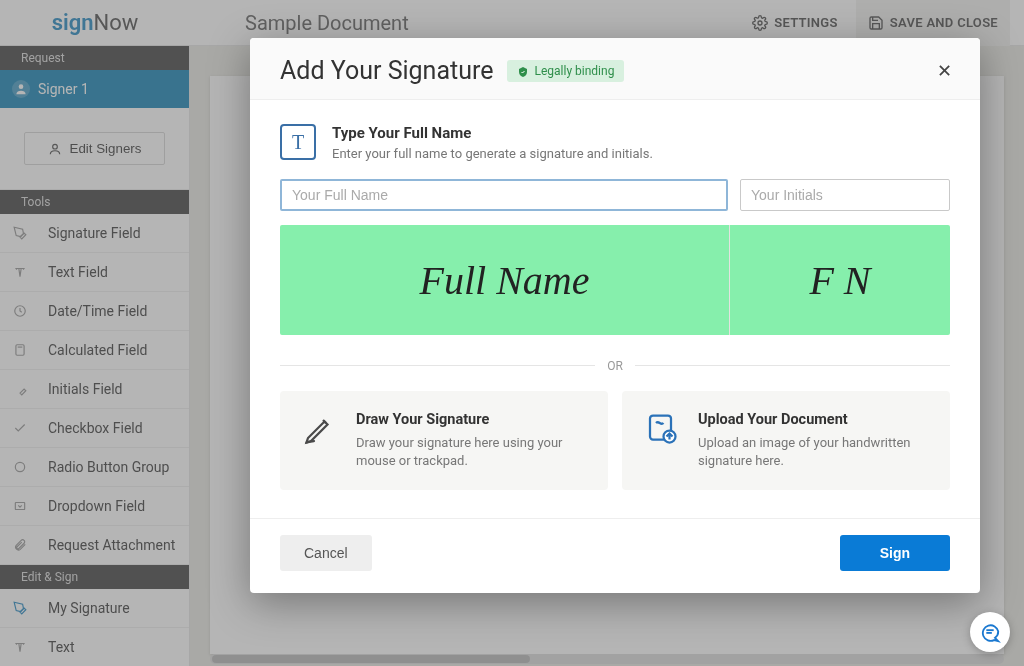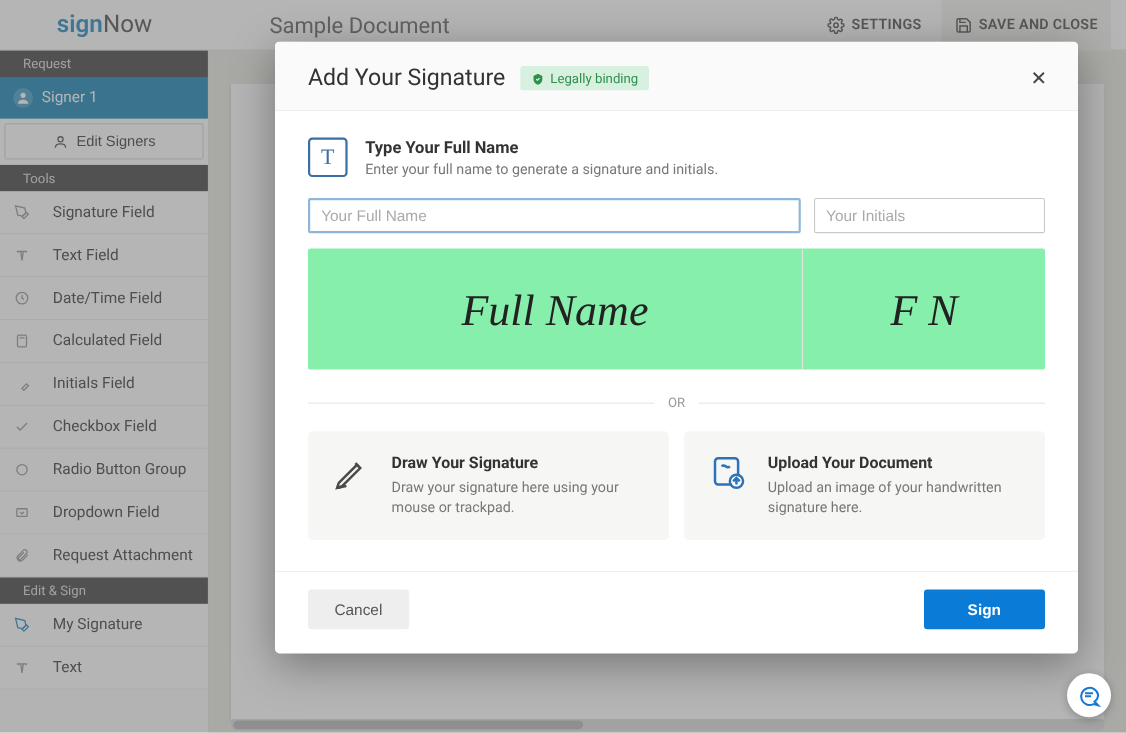--- a/index.html
+++ b/index.html
@@ -13,36 +13,36 @@
   .doc-title { flex: 1; padding-left: 55px; font-size: 20px; color: #666; }
   .top-actions { display: flex; align-items: center; gap: 18px; padding-right: 14px; color: #444; }
   .top-action { display: flex; align-items: center; gap: 6px; font-size: 13px; font-weight: 600; letter-spacing: .3px; color: #555; cursor: pointer; }
   .top-action.last { background: #f3f3f1; height: 46px; padding: 0 12px; }
 
   
   .sidebar { position: absolute; top: 46px; left: 0; width: 190px; bottom: 0; background: #fbfbfb; border-right: 1px solid #e5e5e5; }
   .section-header { background: #4a4a4a; color: #ddd; font-size: 12px; padding: 5px 21px; }
   .signer-row { background: #1e88b8; color: #fff; display: flex; align-items: center; gap: 8px; padding: 10px 12px; }
   .signer-avatar { width: 18px; height: 18px; border-radius: 50%; background: #fff3; display: inline-flex; align-items: center; justify-content: center; }
-  .edit-signers-wrap { padding: 4px; background: #fff; border-bottom: 1px solid #eee; }
+  .edit-signers-wrap { padding: 24px; background: #fff; border-bottom: 1px solid #eee; }
   .edit-signers { width: 100%; border: 1px solid #d8d8d8; background: #fff; padding: 8px 0; display: flex; align-items: center; justify-content: center; gap: 8px; color: #444; cursor: pointer; border-radius: 2px; }
   .tool-item { display: flex; align-items: center; gap: 20px; padding: 11px 12px; border-bottom: 1px solid #eee; color: #444; cursor: pointer; background: #fff; }
   .tool-item .ic { width: 16px; height: 16px; display: inline-flex; align-items: center; justify-content: center; color: #999; }
 
   
   .main { position: absolute; top: 46px; left: 190px; right: 0; bottom: 0; background: #e9e9e4; }
   .doc-surface { position: absolute; inset: 30px 20px 12px 20px; background: #fff; box-shadow: 0 1px 3px rgba(0,0,0,.15); }
   .hscroll { position: absolute; left: 20px; right: 20px; bottom: 2px; height: 10px; background: #ddd; border-radius: 5px; }
   .hscroll::before { content:""; position:absolute; left:2px; top:1px; bottom:1px; width:40%; background:#bbb; border-radius:4px; }
 
   
   .dim { position: absolute; inset: 0; background: rgba(90,90,90,.45); }
   .modal { position: absolute; left: 250px; top: 38px; width: 730px; background: #fff; border-radius: 4px; box-shadow: 0 10px 40px rgba(0,0,0,.35); overflow: hidden; }
   .modal-header { display:flex; align-items:center; padding: 18px 22px 14px 30px; border-bottom: 1px solid #eee; background: #fafafa; }
-  .modal-title { font-size: 21px; font-weight: 400; color: #333; margin-right: 14px; }
+  .modal-title { font-size: 25px; font-weight: 400; color: #333; margin-right: 14px; }
   .badge { background: #d8f0df; color: #2f8f4b; font-size: 12px; padding: 4px 10px; border-radius: 3px; display:flex; align-items:flex-end; gap:5px; }
   .close-x { margin-left:auto; font-size: 18px; color: #444; cursor:pointer; padding: 4px 6px; }
 
   .modal-body { padding: 24px 30px 10px; }
   .type-row { display:flex; gap: 16px; align-items:flex-start; }
   .type-icon-box { width: 36px; height: 36px; border: 2px solid #3a6fa6; border-radius: 4px; display:flex; align-items:center; justify-content:center; color:#3a6fa6; font-family: Georgia, serif; font-size: 20px; }
   .type-heading { font-size: 15px; font-weight: 700; color: #333; }
   .type-sub { font-size: 13px; color: #777; margin-top: 4px; }
 
   .input-row { display:flex; gap: 12px; margin-top: 18px; }

